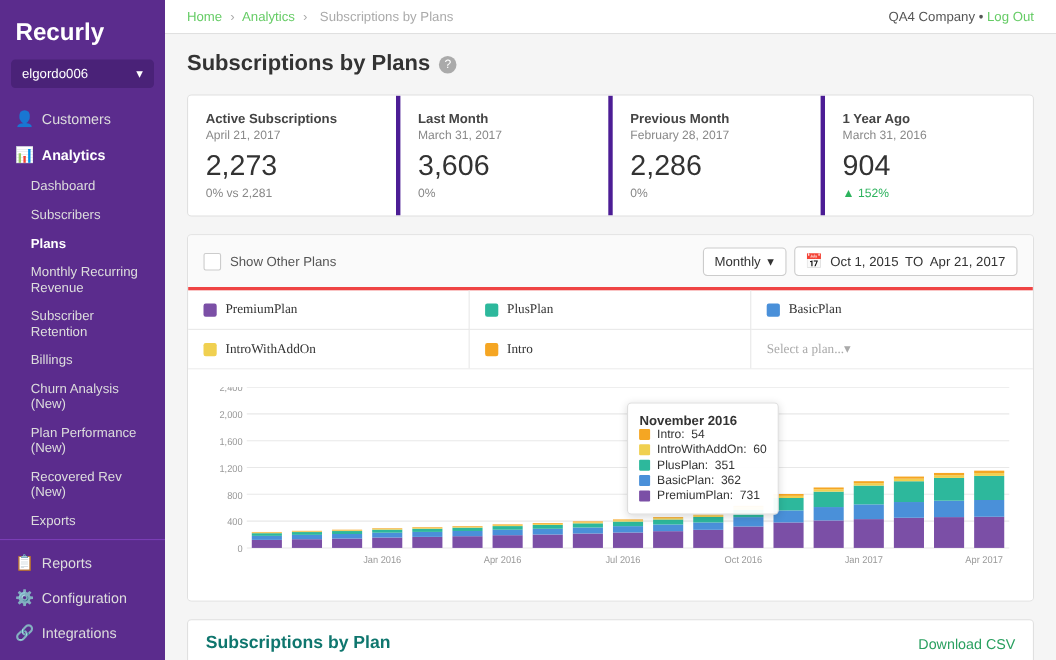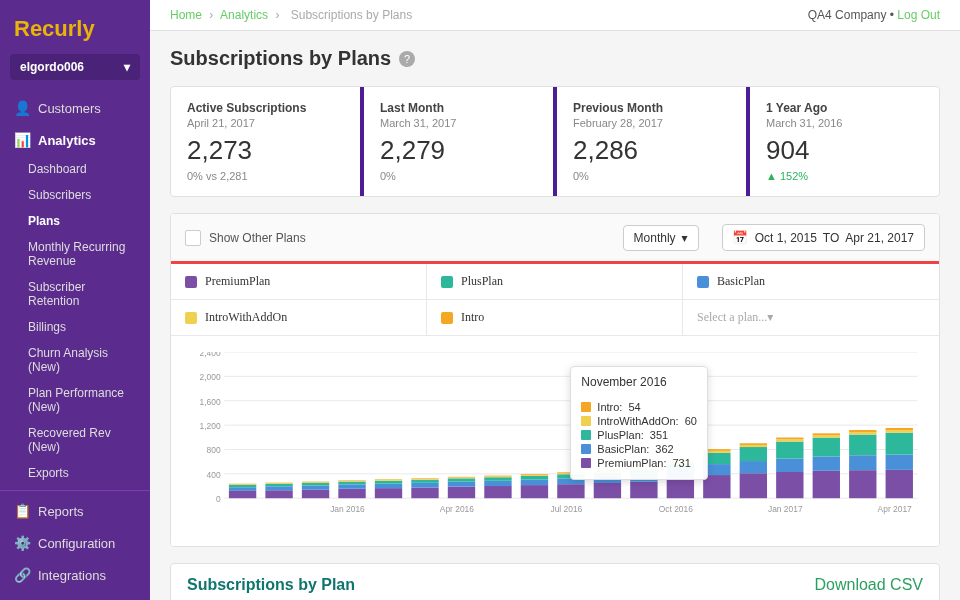--- a/index.html
+++ b/index.html
@@ -12,33 +12,32 @@
       color: #fff;
       display: flex;
       flex-direction: column;
       flex-shrink: 0;
       overflow-y: auto;
     }
     #sidebar-logo {
       padding: 16px 14px 12px;
       font-size: 22px;
       font-weight: bold;
-      color: #eab308;
+      color: #ffffff;
     }
     #account-selector {
       margin: 0 10px 10px;
       background: #4a2278;
       border-radius: 4px;
       padding: 6px 10px;
       display: flex;
       align-items: center;
       justify-content: space-between;
       cursor: pointer;
       font-size: 12px;
-      font-weight: bold;
     }
     .sidebar-section {
       padding: 2px 0;
     }
     .sidebar-item {
       padding: 8px 14px;
       cursor: pointer;
       display: flex;
       align-items: center;
       gap: 8px;
@@ -154,21 +153,21 @@
       width: 16px; height: 16px;
       border: 1px solid #ccc;
       border-radius: 2px;
       background: #fff;
       cursor: pointer;
     }
     #filter-right {
       margin-left: auto;
       display: flex;
       align-items: center;
-      gap: 23px;
+      gap: 7px;
     }
     .select-dropdown {
       padding: 5px 10px;
       border: 1px solid #ccc;
       border-radius: 4px;
       background: #fff;
       font-size: 12px;
       cursor: pointer;
       display: flex;
       align-items: center;
@@ -239,41 +238,41 @@
       background: rgba(255,255,255,0.95);
       border: 1px solid #ddd;
       border-radius: 4px;
       padding: 8px 10px;
       font-size: 11px;
       pointer-events: none;
       box-shadow: 0 2px 8px rgba(0,0,0,0.15);
       top: 30px;
       left: 52%;
     }
-    .tooltip-title { font-weight: 400; margin-bottom: 12px; font-size: 12px; }
+    .tooltip-title { font-weight: 700; margin-bottom: 0; font-size: 12px; }
     .tooltip-row { display: flex; align-items: center; gap: 6px; margin-bottom: 2px; }
     .tooltip-dot { width: 10px; height: 10px; border-radius: 1px; flex-shrink: 0; }
 
     
     #table-section {
       background: #fff;
       border: 1px solid #e0e0e0;
       border-radius: 4px;
       margin-top: 16px;
       overflow: hidden;
     }
     #table-header-row {
       display: flex;
       justify-content: space-between;
       align-items: center;
       padding: 12px 16px;
       border-bottom: 1px solid #e8e8e8;
     }
     #table-title { font-size: 16px; font-weight: 700; color: #0f766e; }
-    #download-csv { color: #2aa060; font-size: 16px; text-decoration: none; }
+    #download-csv { color: #2aa060; font-size: 13px; text-decoration: none; }
   </style>
 </head>
 <body>
 
 <div id="sidebar">
   <div id="sidebar-logo">Recurly</div>
   <div id="account-selector">
     <span>elgordo006</span>
     <span>▾</span>
   </div>
@@ -365,21 +364,21 @@
     <div id="stats-row">
       <div class="stat-card">
         <div class="stat-label">Active Subscriptions</div>
         <div class="stat-date">April 21, 2017</div>
         <div class="stat-value">2,273</div>
         <div class="stat-change">0% vs 2,281</div>
       </div>
       <div class="stat-card">
         <div class="stat-label">Last Month</div>
         <div class="stat-date">March 31, 2017</div>
-        <div class="stat-value">2,279</div>
+        <div class="stat-value">3,606</div>
         <div class="stat-change">0%</div>
       </div>
       <div class="stat-card">
         <div class="stat-label">Previous Month</div>
         <div class="stat-date">February 28, 2017</div>
         <div class="stat-value">2,286</div>
         <div class="stat-change">0%</div>
       </div>
       <div class="stat-card">
         <div class="stat-label">1 Year Ago</div>

